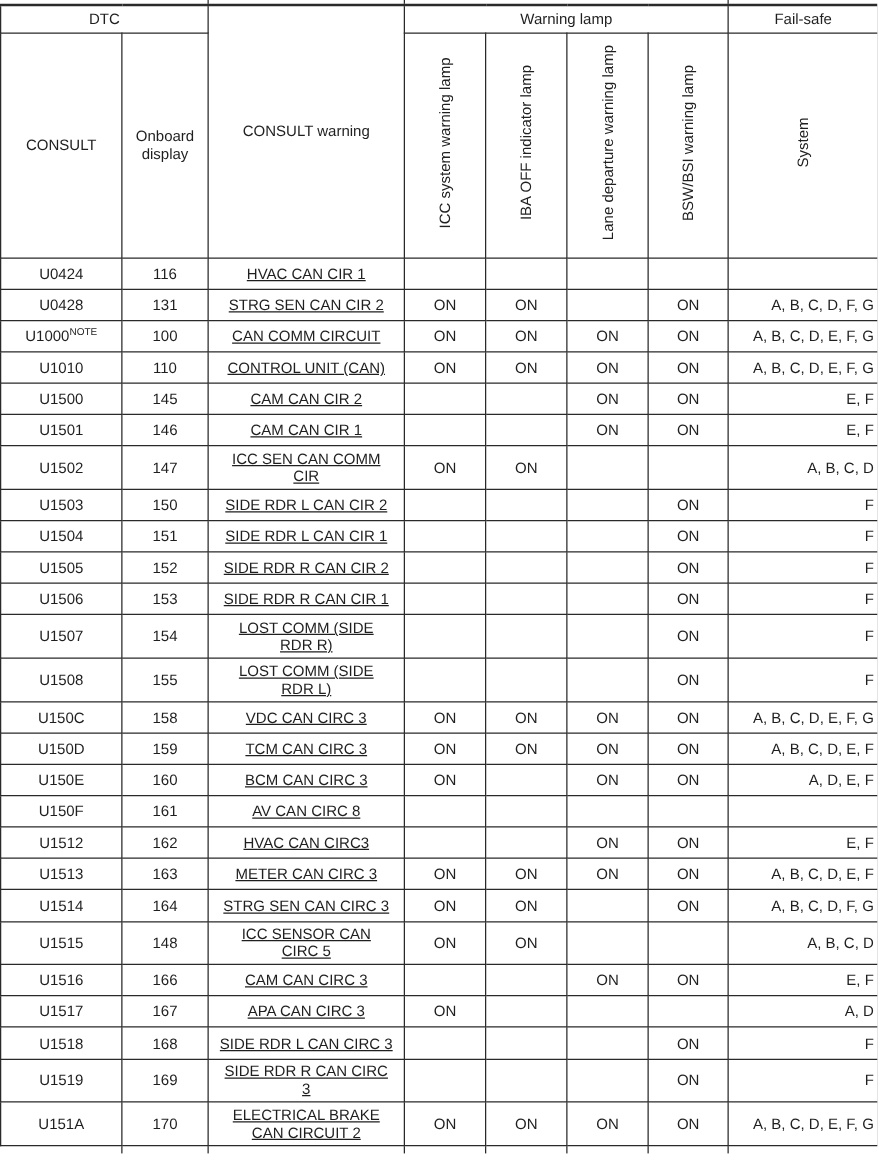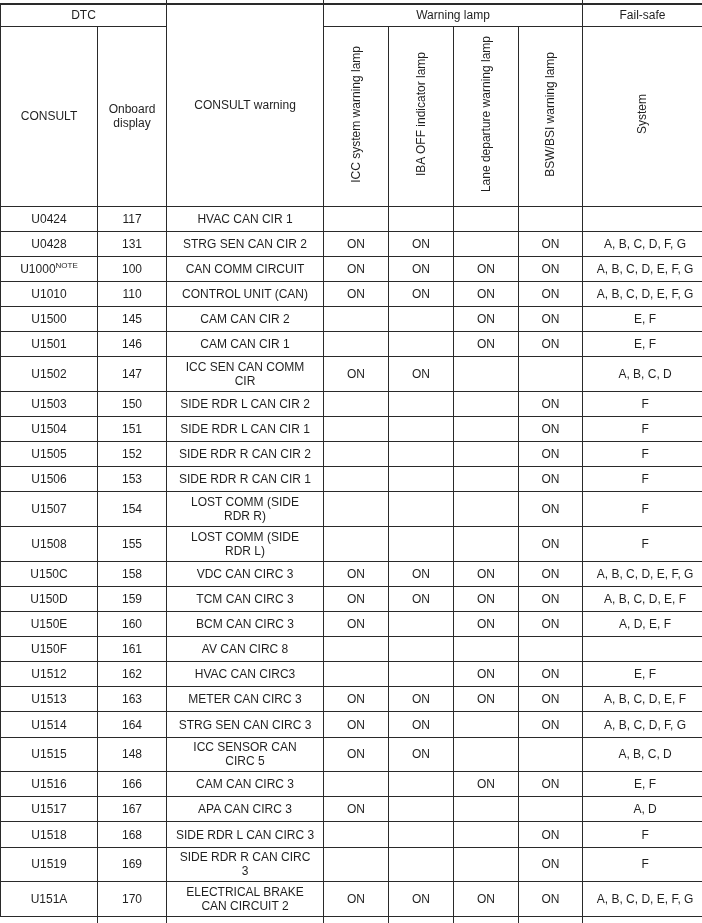--- a/index.html
+++ b/index.html
@@ -39,22 +39,22 @@
   .vt {
     display: inline-block;
     writing-mode: vertical-rl;
     transform: rotate(180deg);
     white-space: nowrap;
     line-height: 13px;
   }
 
   td.code { white-space: nowrap; }
   td.code sup.note { font-size: 8px; vertical-align: super; line-height: 0; letter-spacing: 0; }
-  td.disp { white-space: pre-line; }
-  td.sys { text-align: center; padding-left: 8px; white-space: nowrap; }
+  td.disp { white-space: pre-line; text-decoration: underline; }
+  td.sys { text-align: right; padding-left: 8px; white-space: nowrap; }
 
   .stub {
     position: absolute;
     width: 1px;
     background: #2a2a2a;
   }
   .stub-top { top: 0; height: 3px; }
   .stub-bottom { top: 917px; height: 6px; }
 </style>
 </head>
@@ -98,21 +98,21 @@
           <th><span class="vt">ICC system warning lamp</span></th>
           <th><span class="vt">IBA OFF indicator lamp</span></th>
           <th><span class="vt">Lane departure warning lamp</span></th>
           <th><span class="vt">BSW/BSI warning lamp</span></th>
           <th><span class="vt">System</span></th>
         </tr>
       </thead>
       <tbody>
     <tr class="data-row">
       <td class="code"><span>U0424</span><sup class="note"></sup></td>
-      <td class="num">117</td>
+      <td class="num">116</td>
       <td class="disp">HVAC CAN CIR 1</td>
       <td class="lamp"></td>
       <td class="lamp"></td>
       <td class="lamp"></td>
       <td class="lamp"></td>
       <td class="sys"></td>
     </tr>
 
     <tr class="data-row">
       <td class="code"><span>U0428</span><sup class="note"></sup></td>

